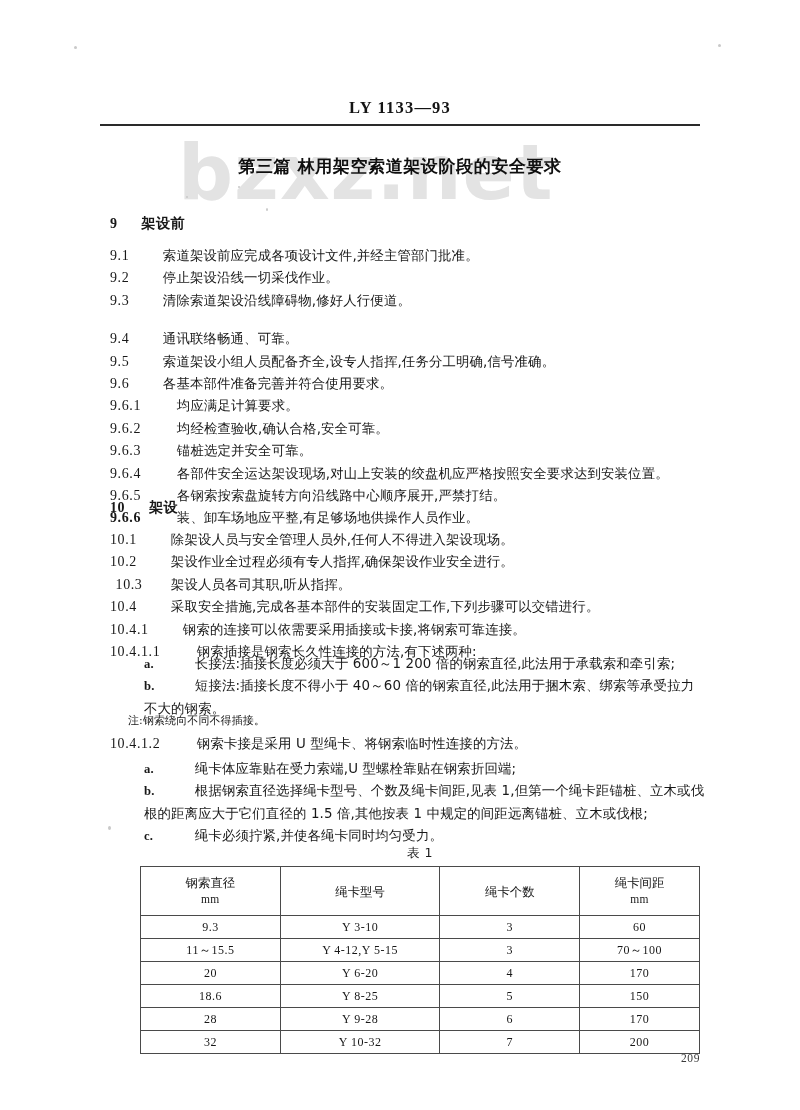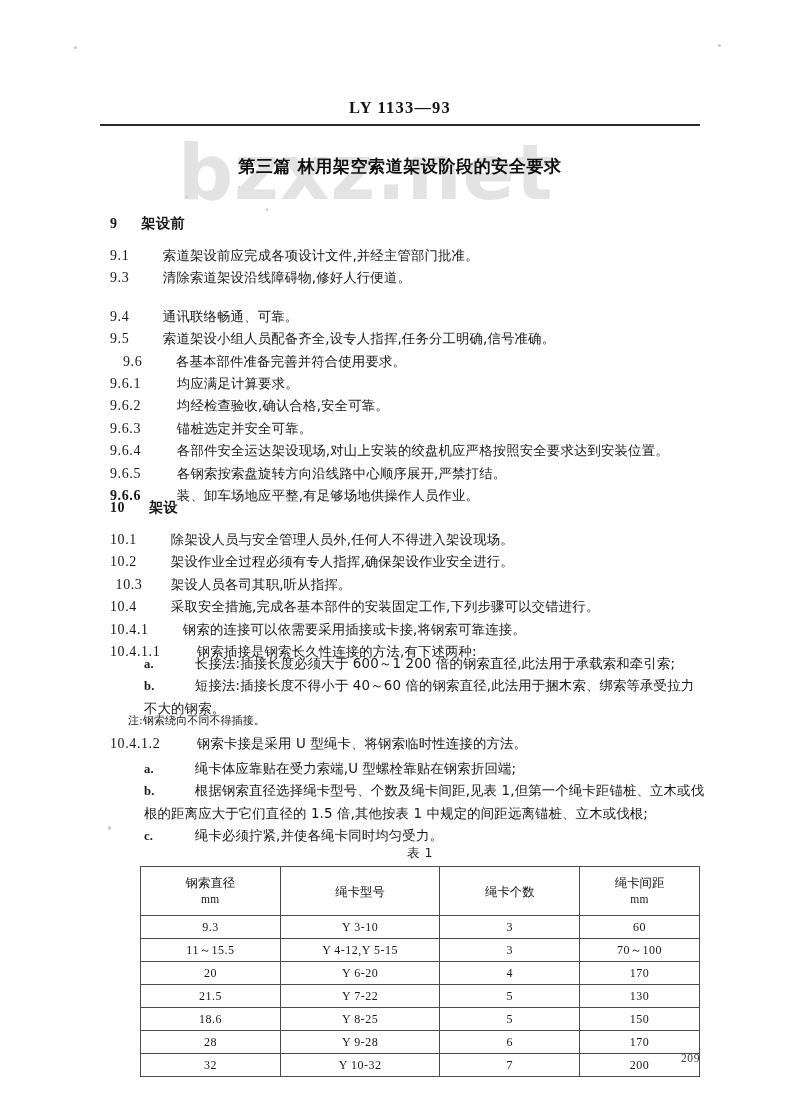--- a/index.html
+++ b/index.html
@@ -215,40 +215,45 @@
       </div>
 
       <div style="height:10px;"></div>
 
       <div class="ln" style="padding-left:110px;">
         <span class="num" style="width:30px;">9.1</span>
         <span style="display:inline-block;width:14px;"></span>
         <span>索道架设前应完成各项设计文件,并经主管部门批准。</span>
       </div>
 
+      <div class="ln" style="padding-left:110px;">
+        <span class="num" style="width:30px;">9.2</span>
+        <span style="display:inline-block;width:14px;"></span>
+        <span>停止架设沿线一切采伐作业。</span>
+      </div>
 
       <div class="ln" style="padding-left:110px;">
         <span class="num" style="width:30px;">9.3</span>
         <span style="display:inline-block;width:14px;"></span>
         <span>清除索道架设沿线障碍物,修好人行便道。</span>
       </div>
 
       <div class="ln" style="padding-left:110px;">
         <span class="num" style="width:30px;margin-top:16px;">9.4</span>
         <span style="display:inline-block;width:14px;"></span>
         <span>通讯联络畅通、可靠。</span>
       </div>
 
       <div class="ln" style="padding-left:110px;">
         <span class="num" style="width:30px;">9.5</span>
         <span style="display:inline-block;width:14px;"></span>
         <span>索道架设小组人员配备齐全,设专人指挥,任务分工明确,信号准确。</span>
       </div>
 
-      <div class="ln" style="padding-left:110px;margin-left:13px;">
+      <div class="ln" style="padding-left:110px;">
         <span class="num" style="width:30px;">9.6</span>
         <span style="display:inline-block;width:14px;"></span>
         <span>各基本部件准备完善并符合使用要求。</span>
       </div>
 
       <div class="ln" style="padding-left:110px;">
         <span class="num" style="width:44px;">9.6.1</span>
         <span style="display:inline-block;width:14px;"></span>
         <span>均应满足计算要求。</span>
       </div>
@@ -419,26 +424,20 @@
           <td>3</td>
           <td>70～100</td>
         </tr>
         <tr>
           <td>20</td>
           <td>Y 6-20</td>
           <td>4</td>
           <td>170</td>
         </tr>
         <tr>
-          <td>21.5</td>
-          <td>Y 7-22</td>
-          <td>5</td>
-          <td>130</td>
-        </tr>
-        <tr>
           <td>18.6</td>
           <td>Y 8-25</td>
           <td>5</td>
           <td>150</td>
         </tr>
         <tr>
           <td>28</td>
           <td>Y 9-28</td>
           <td>6</td>
           <td>170</td>

